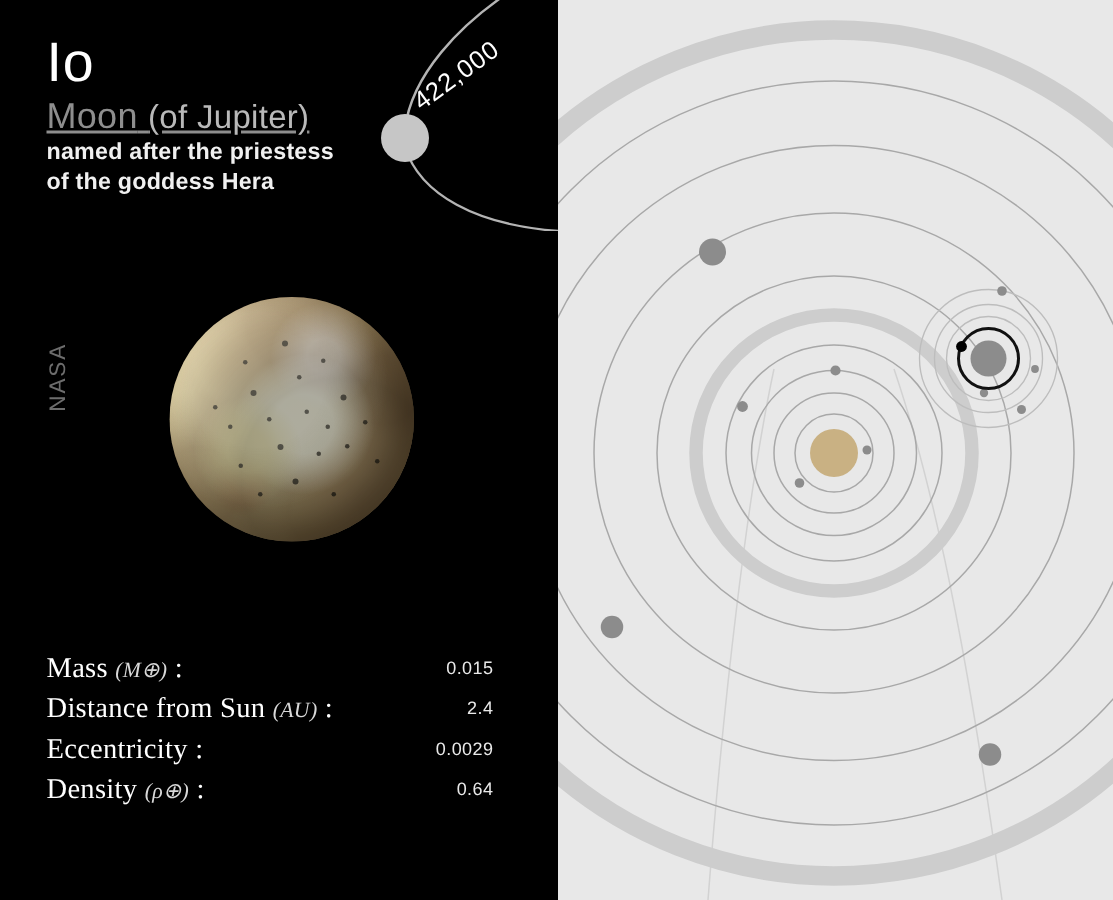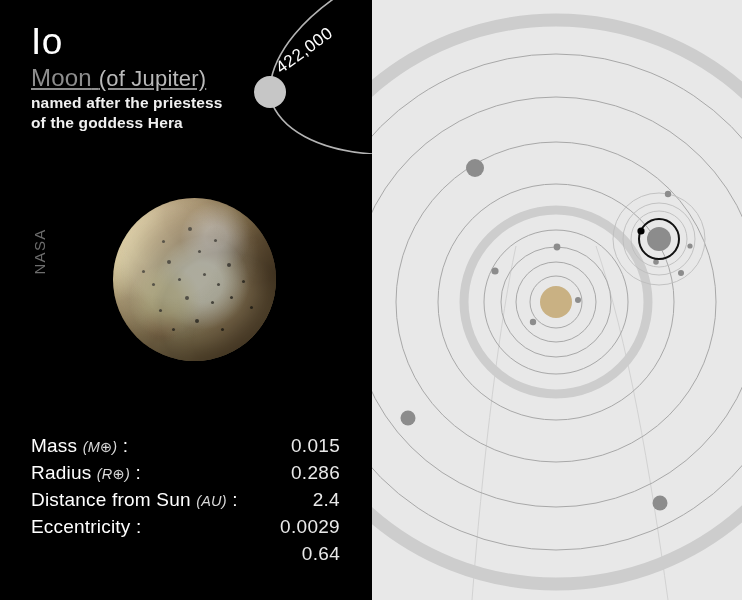--- a/index.html
+++ b/index.html
@@ -84,29 +84,29 @@
   }
 
   
   .facts{
     position:absolute;left:31px;top:432px;width:312px;
   }
   .fact-row{
     position:relative;height:27px;line-height:27px;white-space:nowrap;
   }
   .fact-label{
-    font-size:19px;color:#ffffff;letter-spacing:.2px;
+    font-size:19px;color:#ffffff;letter-spacing:.2px;font-family:Liberation Serif, serif;
   }
   .fact-label .unit{
     font-size:14.5px;font-style:italic;color:#d8d8d8;
   }
   .fact-colon{font-size:19px;color:#ffffff;}
   .fact-value{
-    position:absolute;right:3px;top:0;
-    font-size:19px;color:#e9e9e9;letter-spacing:.3px;
+    position:absolute;right:14px;top:0;
+    font-size:12px;color:#e9e9e9;letter-spacing:.3px;
   }
 
   
   #mini-orbit{position:absolute;left:218px;top:-6px;width:154px;height:160px;}
   .dist-label{
     position:absolute;left:278px;top:60px;
     font-size:17px;color:#ffffff;letter-spacing:.6px;
     transform:rotate(-36deg);transform-origin:0 50%;
     white-space:nowrap;
   }
@@ -175,48 +175,45 @@
 
       <div class="fact-row">
         <span class="fact-label">
           <span>Mass</span>
           <span class="unit">(M⊕)</span>
           <span class="fact-colon">:</span>
         </span>
         <span class="fact-value">0.015</span>
       </div>
 
-      <div class="fact-row">
-        <span class="fact-label">
-          <span>Radius</span>
-          <span class="unit">(R⊕)</span>
-          <span class="fact-colon">:</span>
-        </span>
-        <span class="fact-value">0.286</span>
-      </div>
 
       <div class="fact-row">
         <span class="fact-label">
           <span>Distance from Sun</span>
           <span class="unit">(AU)</span>
           <span class="fact-colon">:</span>
         </span>
         <span class="fact-value">2.4</span>
       </div>
 
       <div class="fact-row">
         <span class="fact-label">
           <span>Eccentricity</span>
           <span class="unit"></span>
           <span class="fact-colon">:</span>
         </span>
         <span class="fact-value">0.0029</span>
       </div>
 
       <div class="fact-row">
+        <span class="fact-label">
+          <span>Density</span>
+          <span class="unit">(ρ⊕)</span>
+          <span class="fact-colon">:</span>
+        </span>
         <span class="fact-value">0.64</span>
       </div>
 
     </div>
   </div>
 
   <div id="right-panel">
     <svg id="solar-svg" viewBox="0 0 742 600">
       <g id="g-comets">
           <path d="M 516 246 C 498 330 482 470 472 600" fill="none" stroke="#d2d2d2" stroke-width="1"></path>

